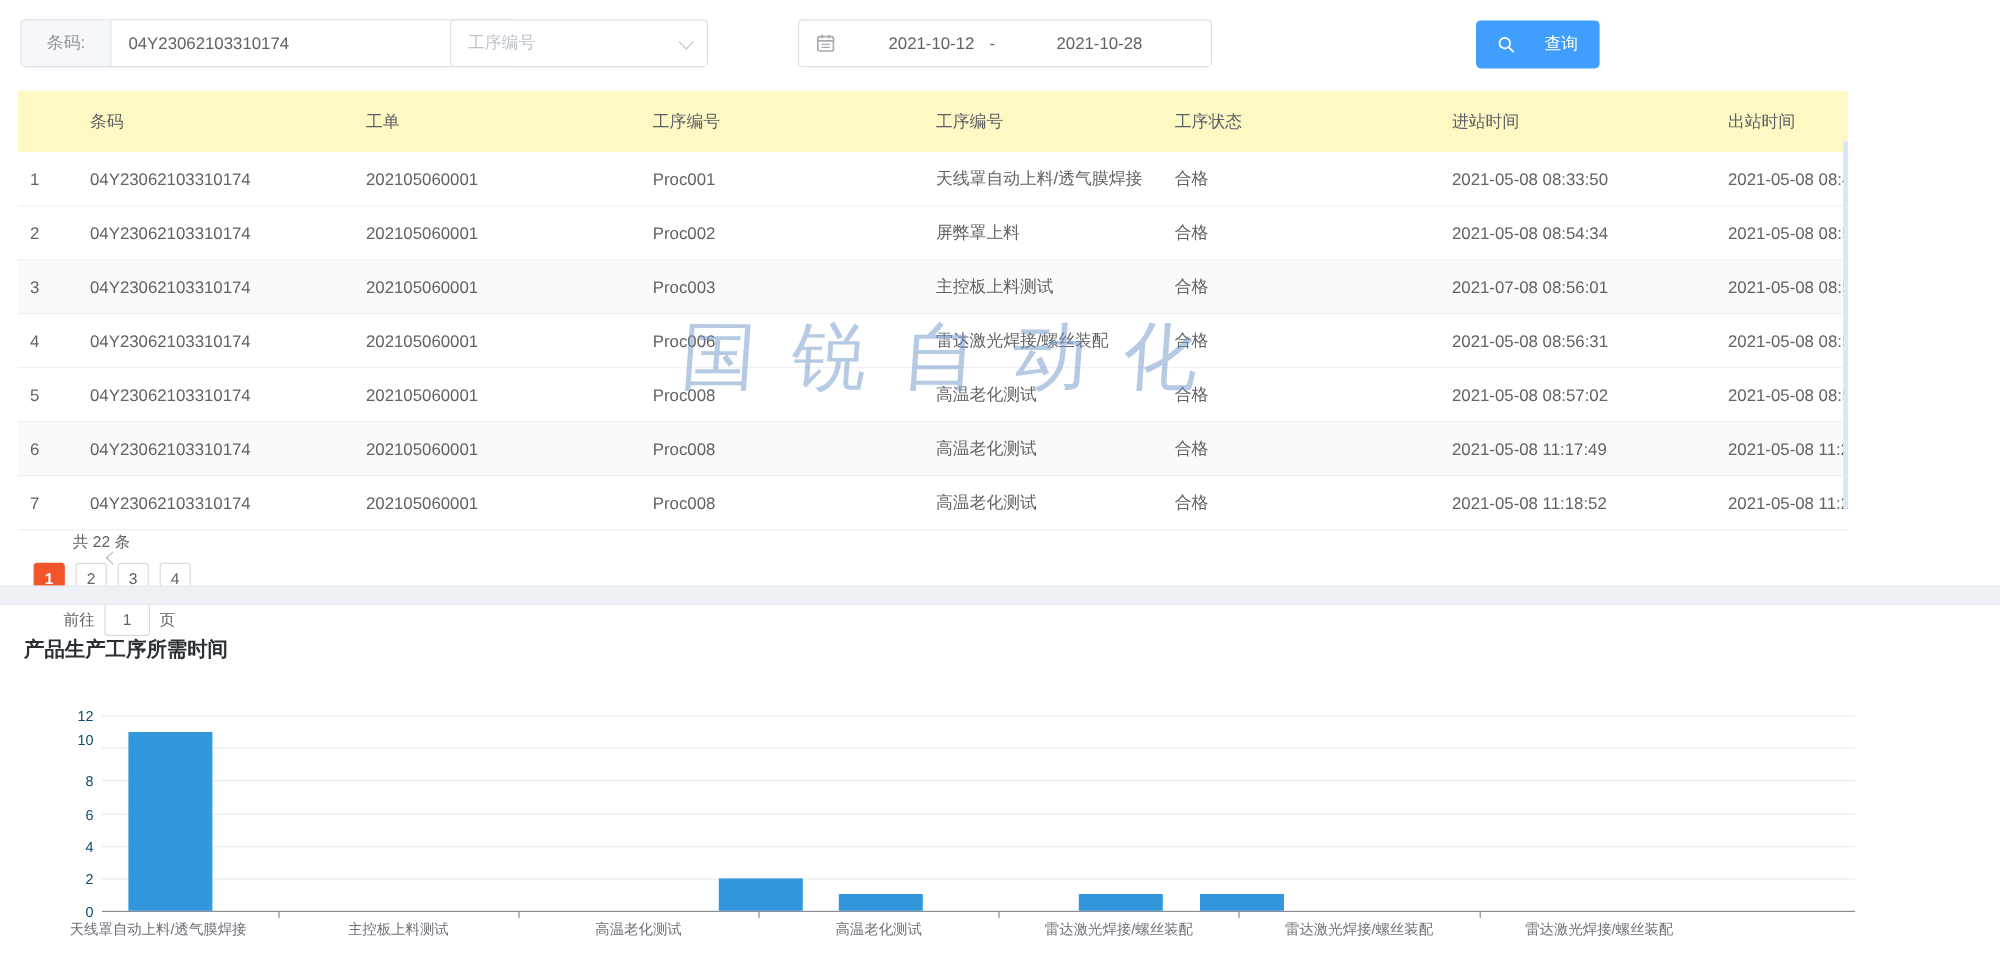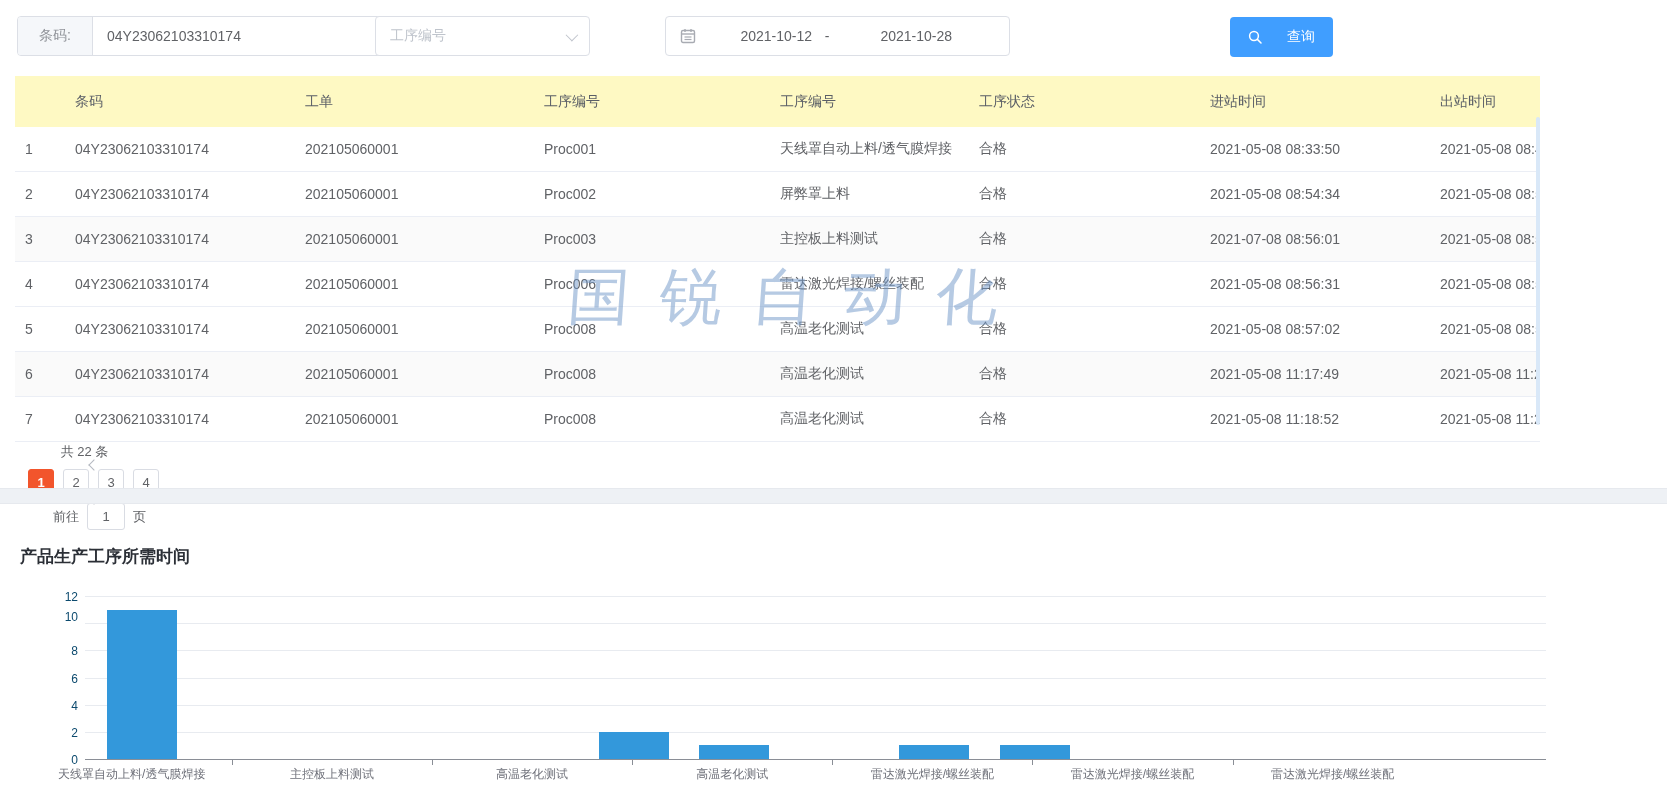--- a/index.html
+++ b/index.html
@@ -58,21 +58,21 @@
   .page-btn.active { background:#F2552C; border-color:#F2552C; color:#fff; font-weight:bold; }
   .goto { display:flex; align-items:center; margin-left:12px; gap:8px; }
   .goto input { width:38px; height:27px; border:1px solid #d9dce3; border-radius:3px;
     text-align:center; font-size:13px; color:#606266; outline:none; font-family:inherit; }
 
   
   .divider { position:absolute; left:0; top:488px; width:1667px; height:16px;
     background:#eef1f5; border-top:1px solid #e6e9ee; border-bottom:1px solid #e6e9ee; }
 
   
-  .chart-title { position:absolute; left:20px; top:545px; font-size:17px; font-weight:bold;
+  .chart-title { position:absolute; left:20px; top:530px; font-size:17px; font-weight:bold;
     color:#2b2f36; }
   .chart-plot { position:absolute; left:85px; top:597px; width:1461px; height:163px; }
   .gridline { position:absolute; left:0; width:100%; height:1px; background:#e8ebf0; }
   .axis-line { position:absolute; left:0; bottom:0; width:100%; height:1px; background:#8a8e96; }
   .x-tick { position:absolute; bottom:-5px; width:1px; height:5px; background:#8a8e96; }
   .bar { position:absolute; bottom:1px; width:70px; background:#3398DB; }
   .ylabels { position:absolute; left:38px; top:597px; width:40px; height:163px; }
   .ylabel { position:absolute; right:0; font-size:12px; color:#0c4a6e; line-height:16px; }
   .xlabels { position:absolute; left:85px; top:766px; width:1461px; height:18px; }
   .xlabel { position:absolute; transform:translateX(-50%); white-space:nowrap;

